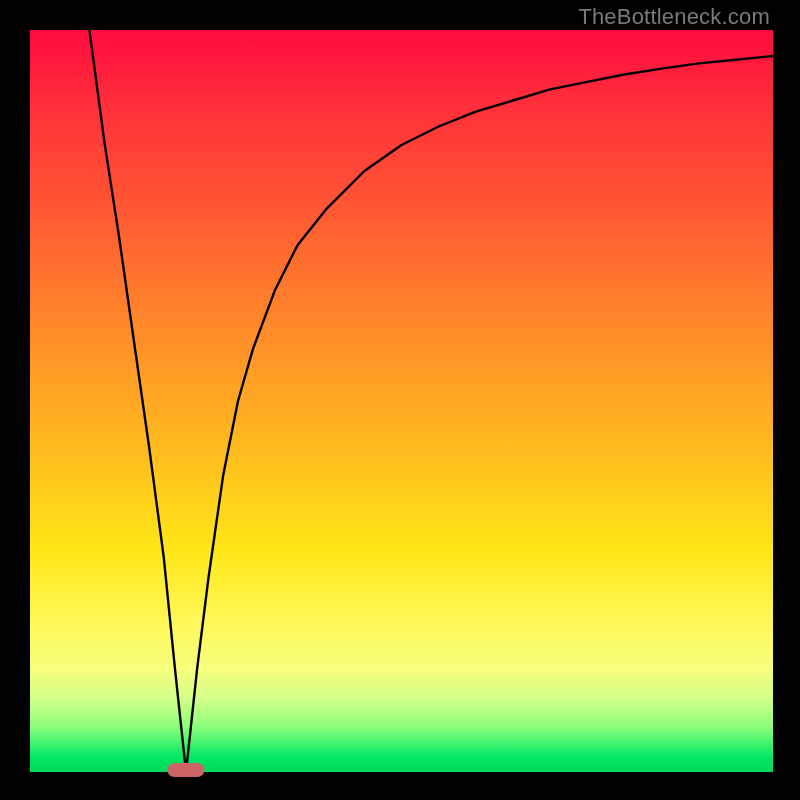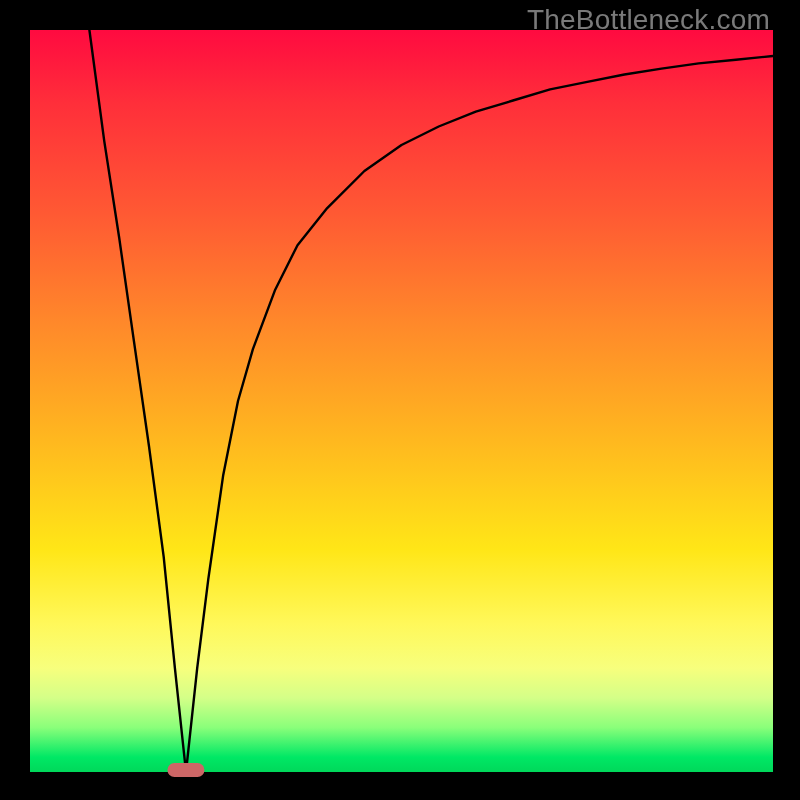--- a/index.html
+++ b/index.html
@@ -52,21 +52,21 @@
     position: absolute;
     background: #cc6666;
     border-radius: 7px;
     transform: translate(-50%, -50%);
   }
   .watermark {
     position: absolute;
     top: 4px;
     right: 30px;
     color: #7a7a7a;
-    font-size: 28px;
+    font-size: 22px;
     font-weight: 400;
     letter-spacing: 0.2px;
   }
 </style>
 </head>
 <body>
 
 <div class="frame">
   <div class="plot-area"></div>
   <svg class="curve-svg" viewBox="0 0 800 800" preserveAspectRatio="none">

